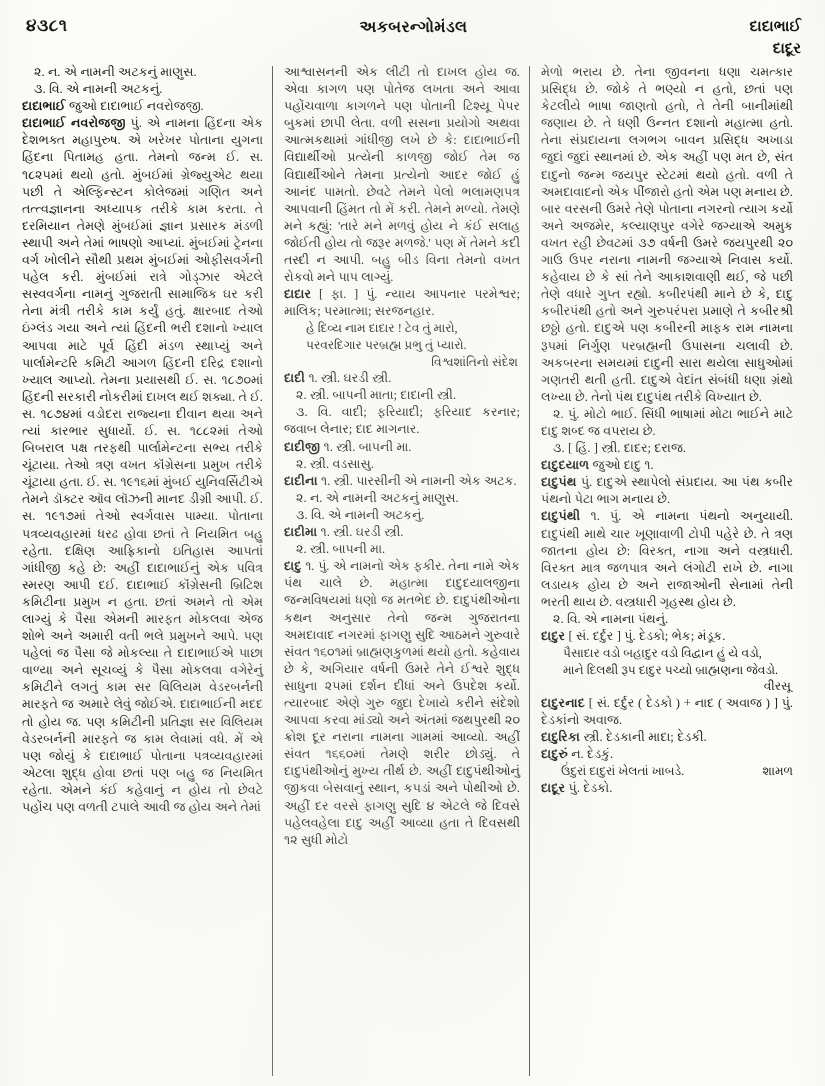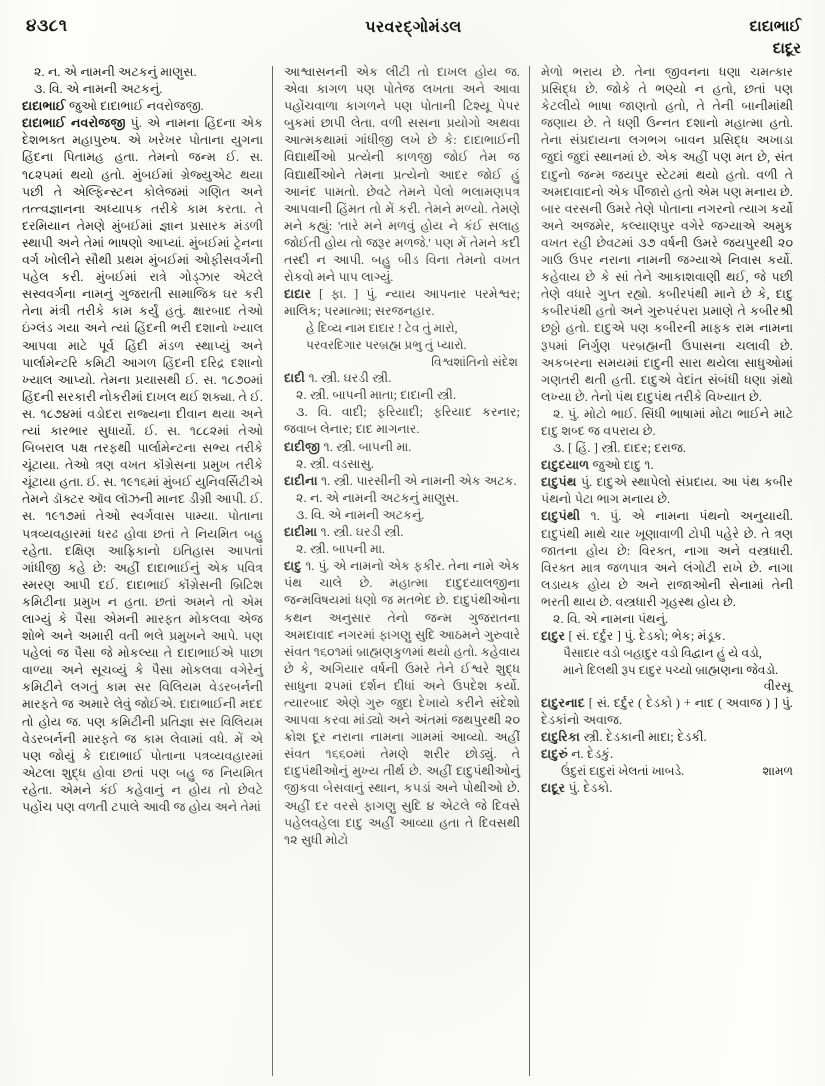--- a/index.html
+++ b/index.html
@@ -153,21 +153,21 @@
     text-rendering: optimizeSpeed;
   }
 </style>
 </head>
 <body>
 
 <div id="page">
 
   <div class="running-header">
     <div class="hdr-folio">૪૩૮૧</div>
-    <div class="hdr-title">પરવરદ્ગોમંડલ</div>
+    <div class="hdr-title">અકબરન્ગોમંડલ</div>
     <div class="hdr-right">
       <span>દાદાભાઈ</span>
       <span>દાદૂર</span>
     </div>
   </div>
 
   <div class="columns">
     <div class="col col-1" id="col1">
         <p class="p ind">૨. ન. એ નામની અટકનું માણુસ.</p>
         <p class="p ind">૩. વિ. એ નામની અટકનું.</p>

